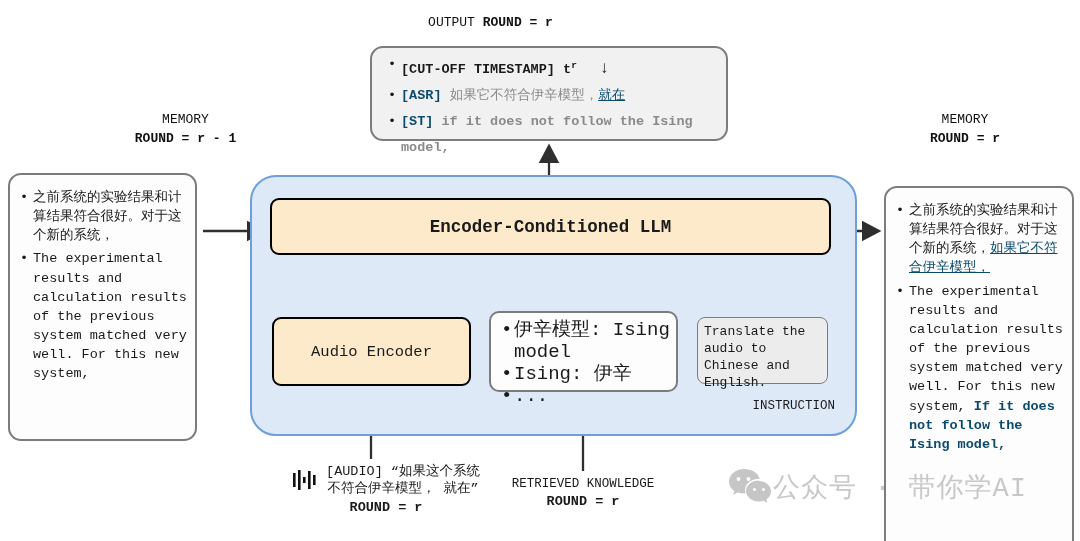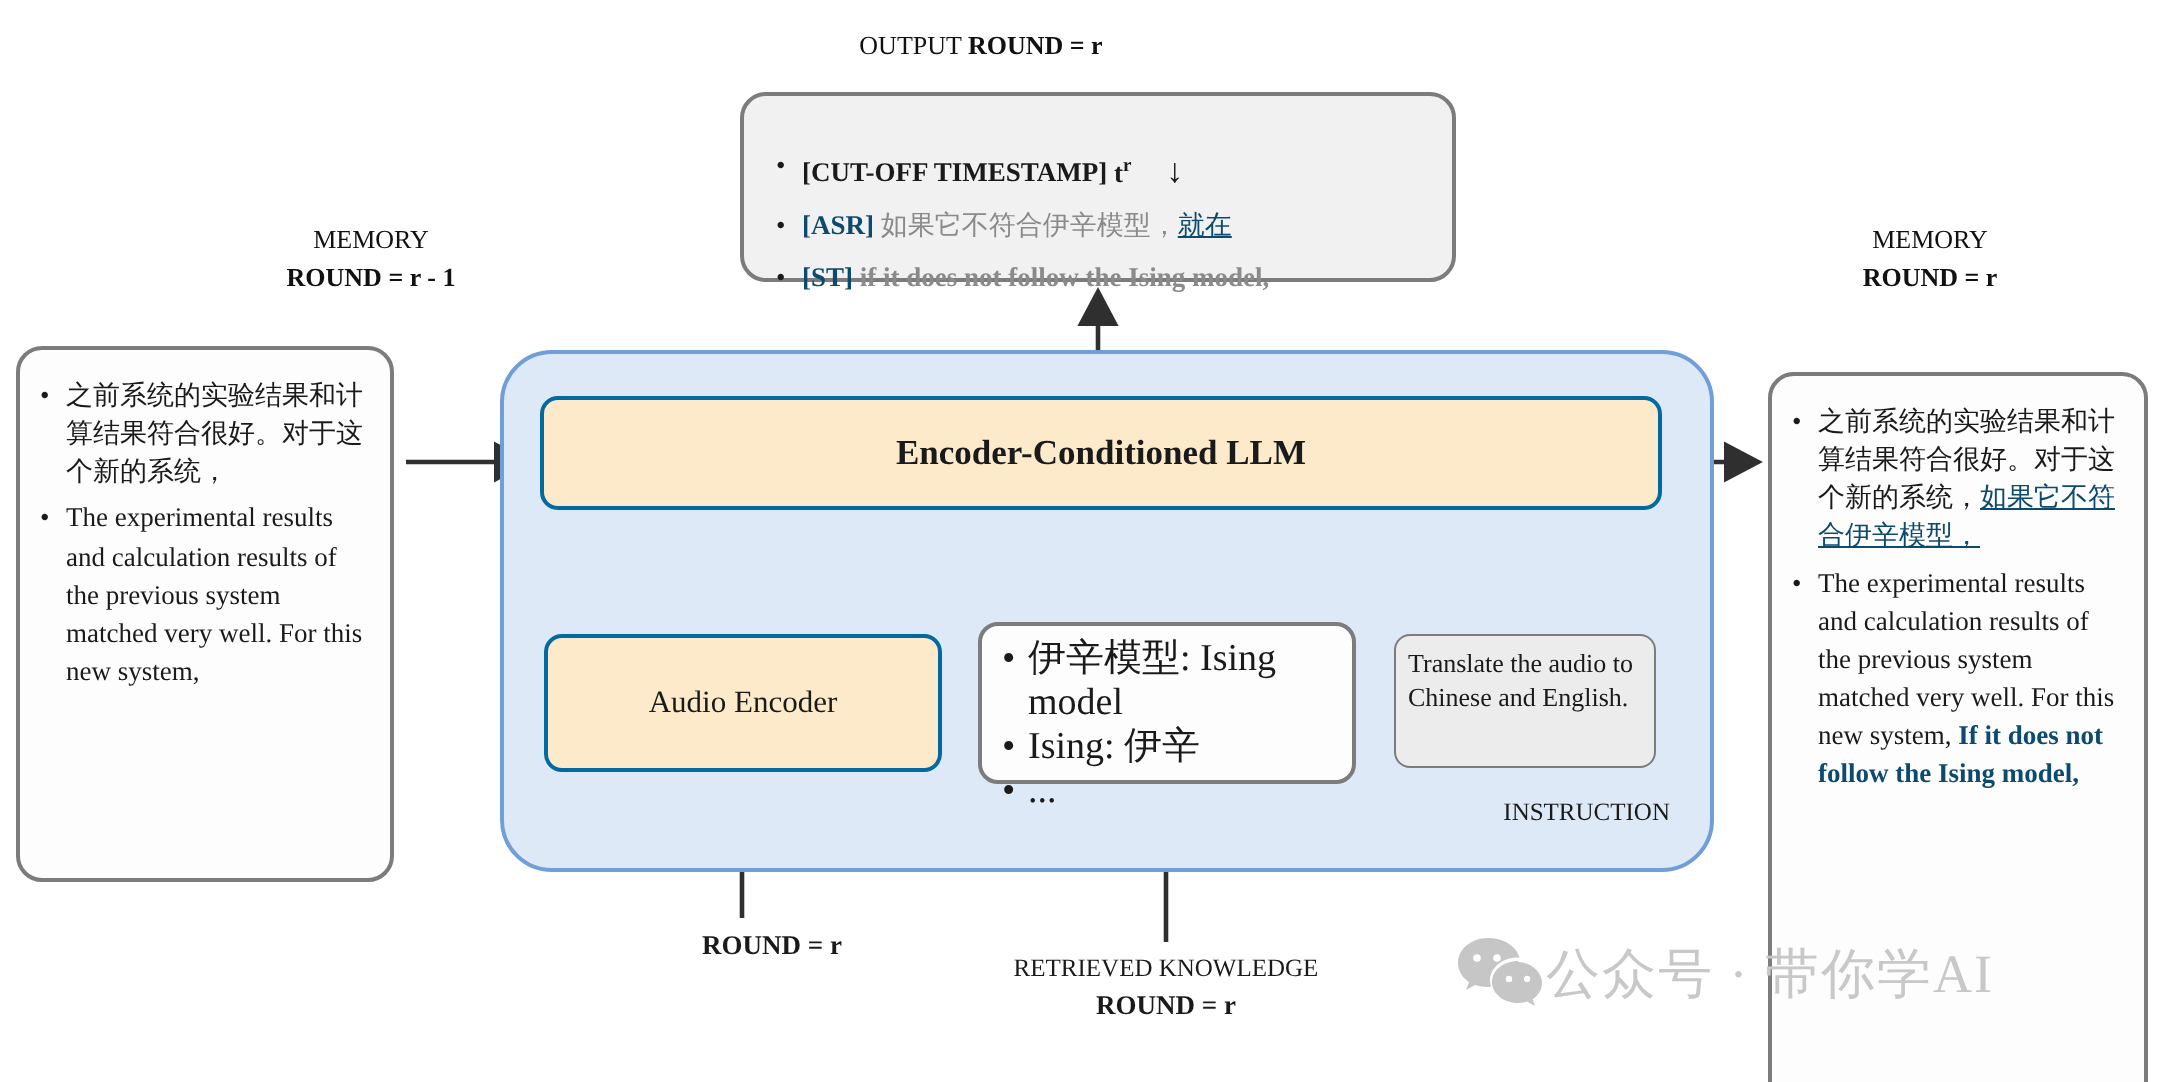--- a/index.html
+++ b/index.html
@@ -1,26 +1,26 @@
 <!DOCTYPE html>
 <html><head>
 <meta charset="utf-8">
 <style>
   *{margin:0;padding:0;box-sizing:border-box}
   body{background:#ffffff}
   .canvas{position:relative;width:1080px;height:541px;background:#fff;
-          font-family:Liberation Serif, serif;color:#1a1a1a;overflow:hidden}
+          font-family:Liberation Mono, monospace;color:#1a1a1a;overflow:hidden}
   .abs{position:absolute}
   ul{list-style:none}
   .blt li{position:relative;padding-left:14px}
   .blt li::before{content:"•";position:absolute;left:1px}
   .b{font-weight:bold}
   .label{font-size:13px;text-align:center;line-height:1.45;color:#111}
   .graybox{background:#fdfdfd;border:2px solid #7c7c7c;border-radius:13px}
-  .peach{background:#fdeacb;border:2px solid #0369a1;border-radius:9px;
+  .peach{background:#fdeacb;border:2px solid #000000;border-radius:9px;
          display:flex;align-items:center;justify-content:center}
   .purple{color:#0c4a6e}
   .gray{color:#8a8a8a}
   .u{text-decoration:underline}
   .memtxt{font-size:13.5px;line-height:1.42}
   .memtxt li{margin-bottom:4px}
 </style>
 </head>
 <body>
 
@@ -41,21 +41,21 @@
       <line x1="762" y1="314" x2="762" y2="260" marker-end="url(#ah)"></line>
       <line x1="371" y1="459" x2="371" y2="391" marker-end="url(#ah)"></line>
       <line x1="583" y1="471" x2="583" y2="397" marker-end="url(#ah)"></line>
     </g>
   </svg>
 
   <div class="abs label" style="left:368px;top:14px;width:245px">
     <span>OUTPUT </span><span class="b">ROUND = r</span>
   </div>
 
-  <div class="abs graybox" style="left:370px;top:46px;width:358px;height:95px;background:#f1f1f1;padding:22px 8px 0 15px">
+  <div class="abs graybox" style="left:370px;top:46px;width:358px;height:95px;background:#f1f1f1;padding:4px 8px 0 15px">
     <ul class="blt" style="font-size:13.5px;line-height:26px">
       <li>
         <span class="b">[CUT-OFF TIMESTAMP]</span>
         <span class="b"><span>t</span><sup style="font-size:9.5px">r</sup></span>
         <span class="b" style="font-size:17px;margin-left:14px">↓</span>
       </li>
       <li>
         <span class="b purple">[ASR]</span>
         <span class="gray">如果它不符合伊辛模型，</span><span class="purple u">就在</span>
       </li>
@@ -116,20 +116,35 @@
     </ul>
   </div>
 
   <div class="abs" style="left:697px;top:317px;width:131px;height:67px;background:#ececec;border:1.5px solid #7c7c7c;border-radius:8px;padding:6px 6px;font-size:13px;line-height:1.3">
     <span>Translate the audio to Chinese and English.</span>
   </div>
 
   <div class="abs" style="left:690px;top:399px;width:145px;text-align:right;font-size:12.5px">INSTRUCTION</div>
 
   <div class="abs" style="left:256px;top:463px;width:260px">
+    <div style="display:flex;align-items:center;justify-content:center;gap:7px">
+      <svg width="27" height="22" viewBox="0 0 27 22">
+        <g fill="#111">
+          <rect x="1" y="4" width="2.6" height="14"></rect>
+          <rect x="6" y="1" width="2.6" height="20"></rect>
+          <rect x="11" y="8" width="2.6" height="6"></rect>
+          <rect x="16" y="2" width="2.6" height="18"></rect>
+          <rect x="21" y="6" width="2.6" height="10"></rect>
+        </g>
+      </svg>
+      <div style="font-size:13.5px;line-height:1.28;text-align:center">
+        <div>[AUDIO] “如果这个系统</div>
+        <div>不符合伊辛模型， 就在”</div>
+      </div>
+    </div>
     <div class="b" style="font-size:13.5px;text-align:center;margin-top:2px">ROUND = r</div>
   </div>
 
   <div class="abs" style="left:493px;top:477px;width:180px;text-align:center">
     <div style="font-size:12.5px">RETRIEVED KNOWLEDGE</div>
     <div class="b" style="font-size:13.5px;margin-top:3px">ROUND = r</div>
   </div>
 
   <div class="abs" style="left:727px;top:467px;display:flex;align-items:center;gap:0">
     <svg width="46" height="40" viewBox="0 0 46 40">

